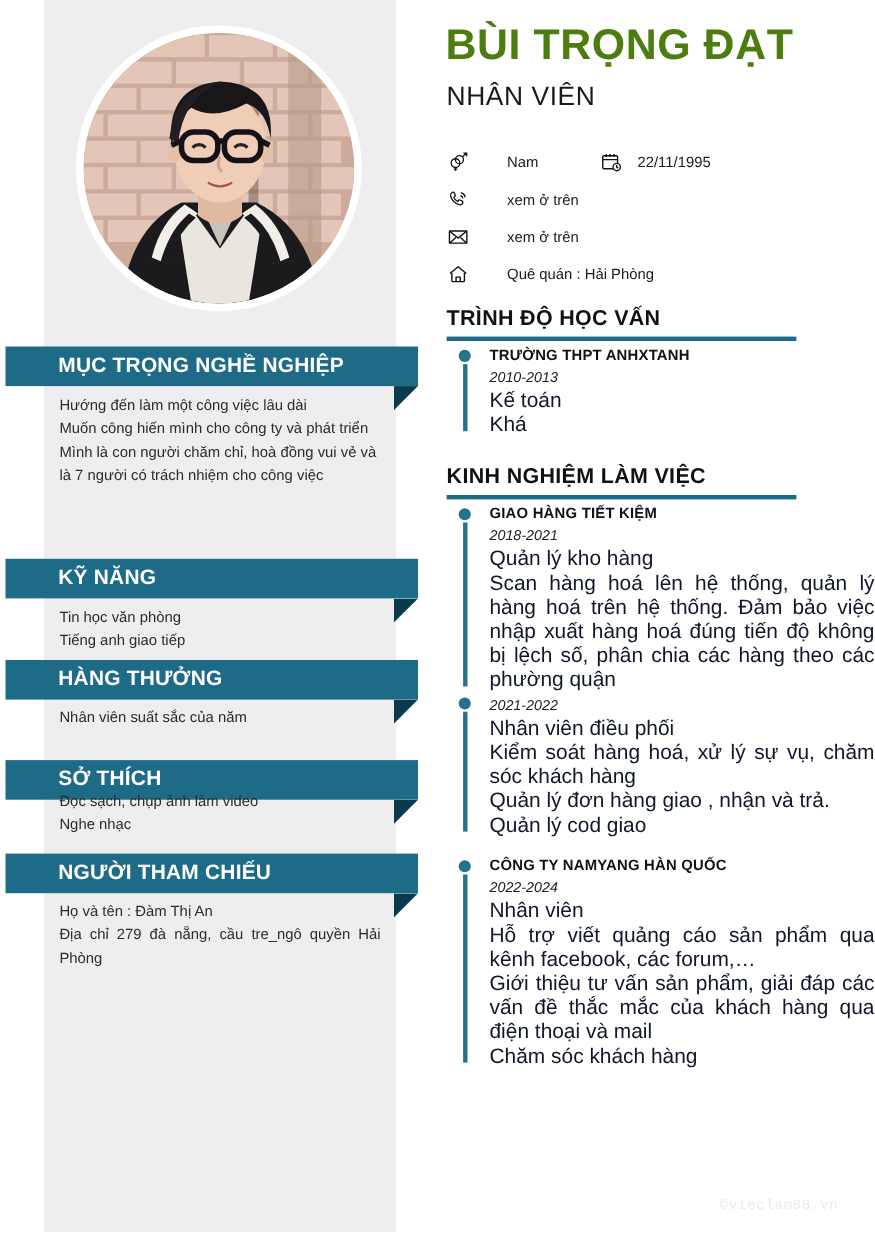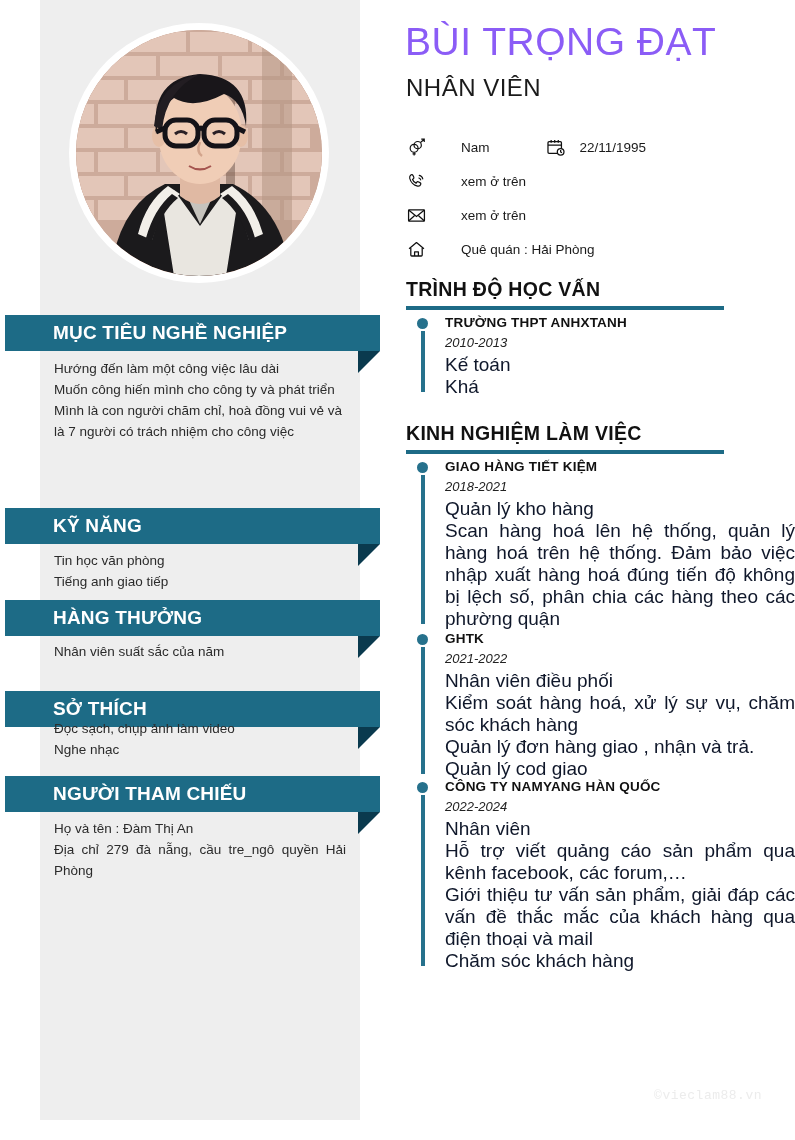--- a/index.html
+++ b/index.html
@@ -48,21 +48,21 @@
   .left-body{
     position:absolute;left:54px;width:292px;
     color:#2b2b2b;font-size:13.5px;line-height:21px;
   }
   .left-body div{white-space:pre-wrap;}
 
   
   .right-col{position:absolute;left:405px;top:0;width:390px;height:1140px;}
   .cv-name{
     position:absolute;left:0;top:20px;
-    font-size:39px;font-weight:normal;color:#8b5cf6;letter-spacing:.5px;
+    font-size:39px;font-weight:bold;color:#4d7c0f;letter-spacing:.5px;
     white-space:nowrap;
   }
   .cv-role{
     position:absolute;left:1px;top:74px;
     font-size:24px;font-weight:normal;color:#1a1a1a;letter-spacing:.5px;
   }
 
   .contact-list{position:absolute;left:2px;top:130px;width:388px;}
   .contact-row{display:flex;align-items:center;height:34px;gap:20px;}
   .c-icon{width:34px;display:flex;align-items:center;justify-content:flex-start;}
@@ -190,21 +190,21 @@
 
           <path d="M124 112 q-4 10 2 14" stroke="#d2a48c" stroke-width="2.5" fill="none"></path>
           <path d="M113 136 q11 8 22 0 q-11 5 -22 0 z" fill="#b6635c"></path>
           <path d="M113 136 q11 7 22 0" stroke="#a4544f" stroke-width="2" fill="none"></path>
         </g>
       </svg>
     </div>
   </div>
 
   <div class="ribbon" style="top:315px;">
-    <span class="ribbon-title">MỤC TIÊU NGHỀ NGHIỆP</span>
+    <span class="ribbon-title">MỤC TRỌNG NGHỀ NGHIỆP</span>
   </div>
   <div class="ribbon-fold" style="left:358px;top:351px;"></div>
   <div class="left-body" style="top:358px;">
     <div>Hướng đến làm một công việc lâu dài</div>
     <div>Muốn công hiến mình cho công ty và phát triển</div>
     <div>Mình là con người chăm chỉ, hoà đồng vui vẻ và là 7 người có trách nhiệm cho công việc</div>
   </div>
 
   <div class="ribbon" style="top:508px;">
     <span class="ribbon-title">KỸ NĂNG</span>
@@ -330,21 +330,20 @@
         <div class="tl-date">2018-2021</div>
         <div class="tl-line-txt">Quản lý kho hàng</div>
         <div class="tl-line-txt tl-just">Scan hàng hoá lên hệ thống, quản lý hàng hoá trên hệ thống. Đảm bảo việc nhập xuất hàng hoá đúng tiến độ không bị lệch số, phân chia các hàng theo các phường quận</div>
       </div>
     </div>
 
     <div class="timeline" style="top:630px;">
       <div class="tl-item">
         <span class="tl-dot"></span>
         <span class="tl-line"></span>
-        <div class="tl-org">GHTK</div>
         <div class="tl-date">2021-2022</div>
         <div class="tl-line-txt">Nhân viên điều phối</div>
         <div class="tl-line-txt tl-just">Kiểm soát hàng hoá, xử lý sự vụ, chăm sóc khách hàng</div>
         <div class="tl-line-txt">Quản lý đơn hàng giao , nhận và trả. Quản lý cod giao</div>
       </div>
     </div>
 
     <div class="timeline" style="top:778px;">
       <div class="tl-item">
         <span class="tl-dot"></span>

